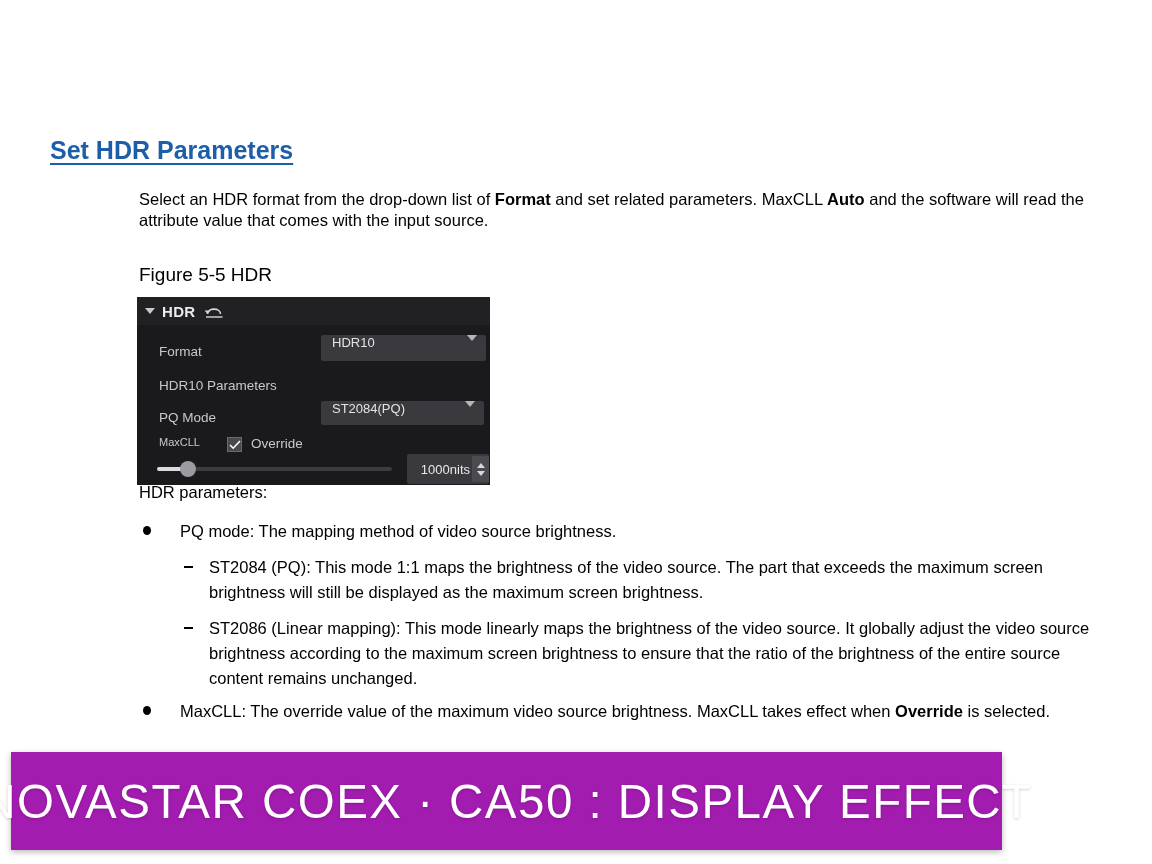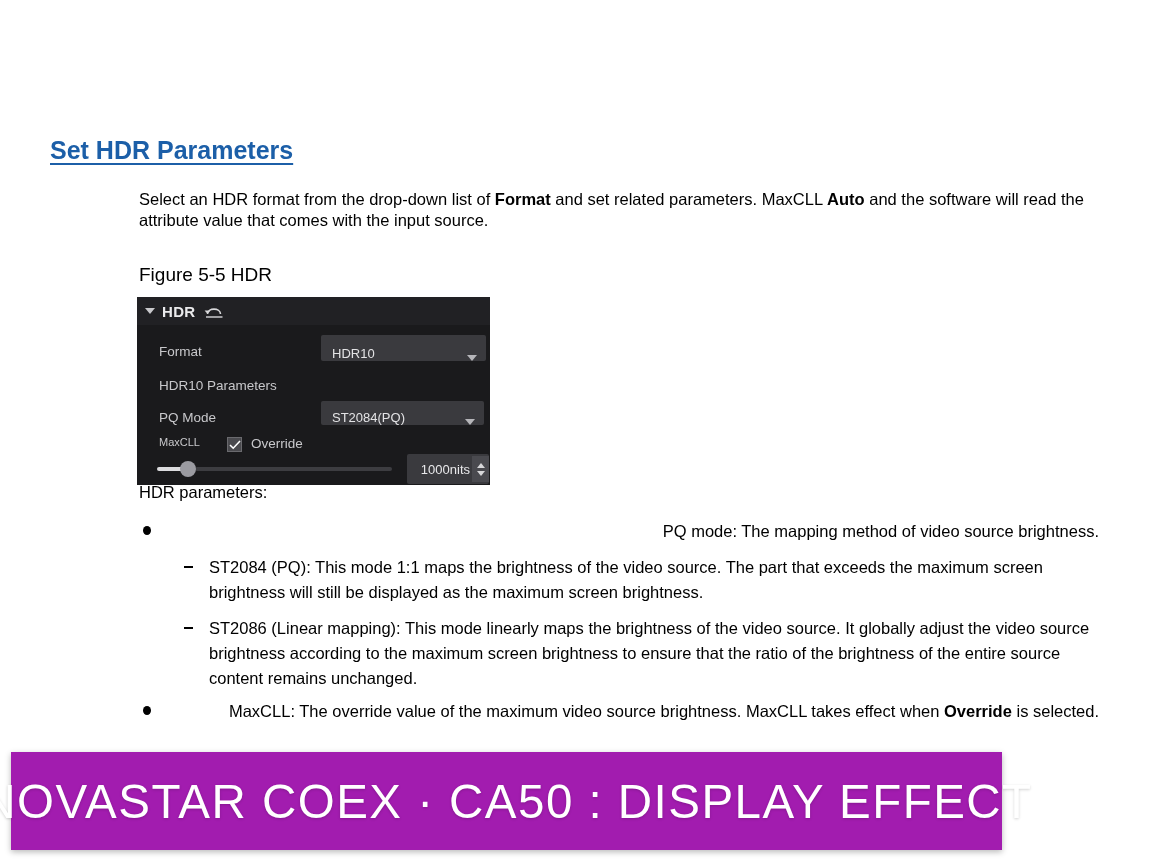--- a/index.html
+++ b/index.html
@@ -107,21 +107,21 @@
     font-size: 13.5px;
     color: #c8c8cb;
     white-space: nowrap;
   }
 
   .combo {
     position: absolute;
     background: #3a3a3e;
     border-radius: 2px;
     display: flex;
-    align-items: flex-end;
+    align-items: flex-start;
     justify-content: space-between;
     padding: 0 9px 0 11px;
     box-sizing: border-box;
     color: #e3e3e5;
     font-size: 13px;
     gap: 29px;
   }
   .combo .chev {
     width: 0; height: 0;
     border-left: 5px solid transparent;
@@ -234,21 +234,20 @@
     font-size: 16.5px;
     line-height: 25px;
     color: #000000;
   }
   .lead-line { margin: 0 0 14px 0; }
 
   .bullet-item {
     position: relative;
     padding-left: 41px;
     margin-bottom: 8px;
-    text-align: right;
   }
   .bullet-item > .dot {
     position: absolute;
     left: 4px;
     top: 7px;
     width: 8px; height: 9px;
     background: #000;
     border-radius: 50%;
   }
   .sub-item {

